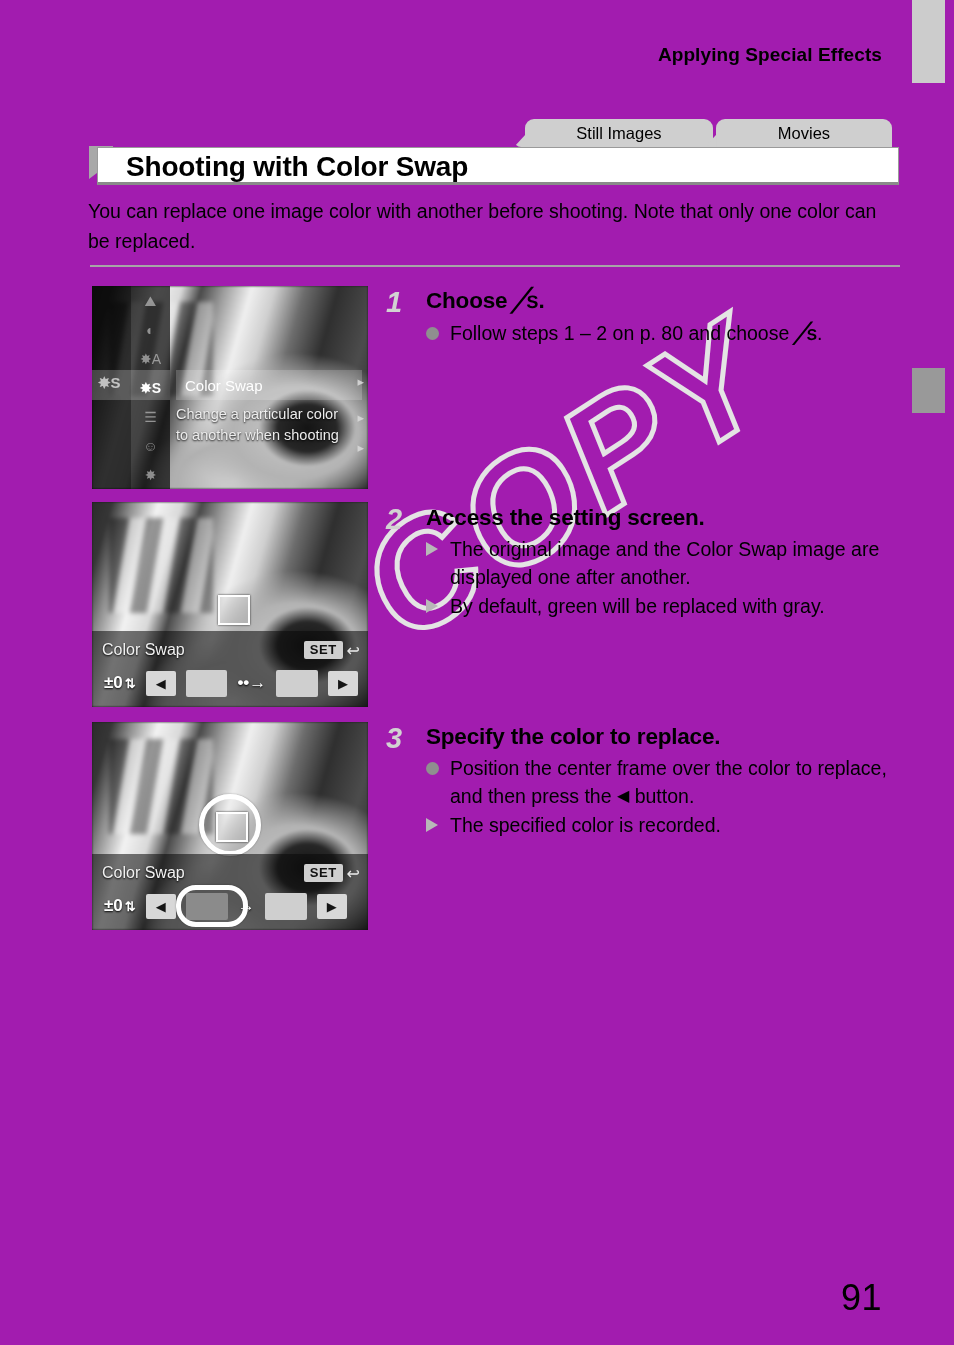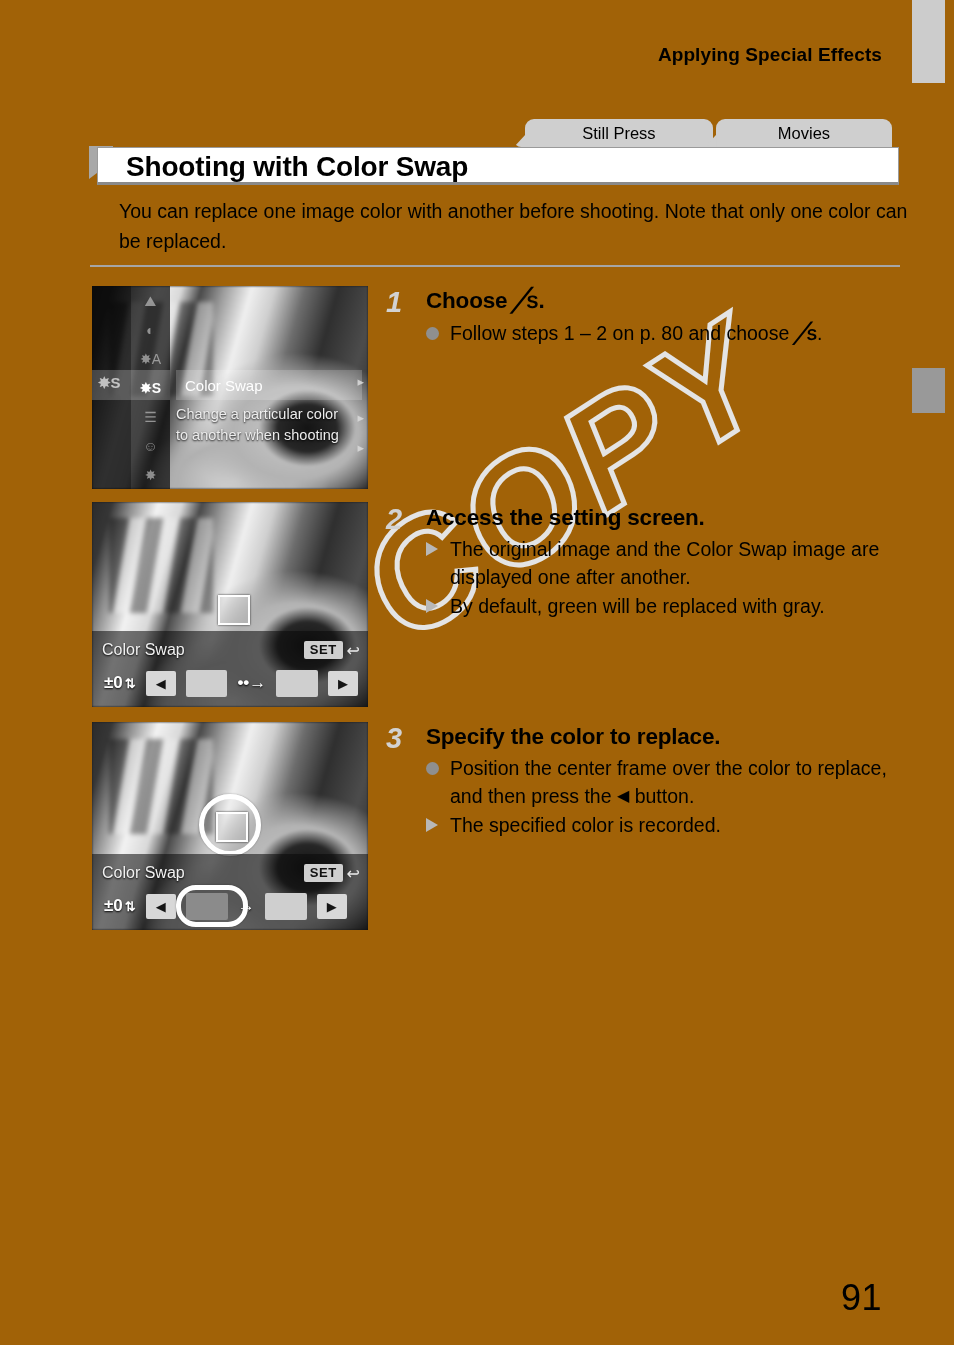--- a/index.html
+++ b/index.html
@@ -9,21 +9,21 @@
   }
   body {
     font-family: "Liberation Sans", sans-serif;
     color: #000;
   }
   #page {
     position: relative;
     width: 954px;
     height: 1345px;
     overflow: hidden;
-    background: #a16207;
+    background: #a21caf;
   }
 
   
   .edge-tab {
     position: absolute;
     right: 9px;
   }
   .edge-tab.light {
     top: 0;
     width: 33px;
@@ -124,21 +124,20 @@
   }
 
   
   .intro {
     position: absolute;
     top: 196px;
     left: 88px;
     width: 812px;
     font-size: 19.5px;
     line-height: 30px;
-    margin-left: 31px;
   }
   .rule {
     position: absolute;
     top: 265px;
     left: 90px;
     width: 810px;
     height: 2px;
     background: #a6a6a6;
   }
 
@@ -457,21 +456,21 @@
 <body>
 
 <div id="page">
 
   <div class="edge-tab light"></div>
   <div class="edge-tab dark"></div>
 
   <div class="running-head">Applying Special Effects</div>
 
   <div class="media-tabs">
-    <div class="media-tab still">Still Press</div>
+    <div class="media-tab still">Still Images</div>
     <div class="media-tab movies">Movies</div>
   </div>
 
   <div class="title-flag"></div>
   <div class="title-box"></div>
   <div class="title-text">Shooting with Color Swap</div>
 
   <div class="intro">You can replace one image color with another before shooting. Note that only one color can be replaced.</div>
   <div class="rule"></div>
 

